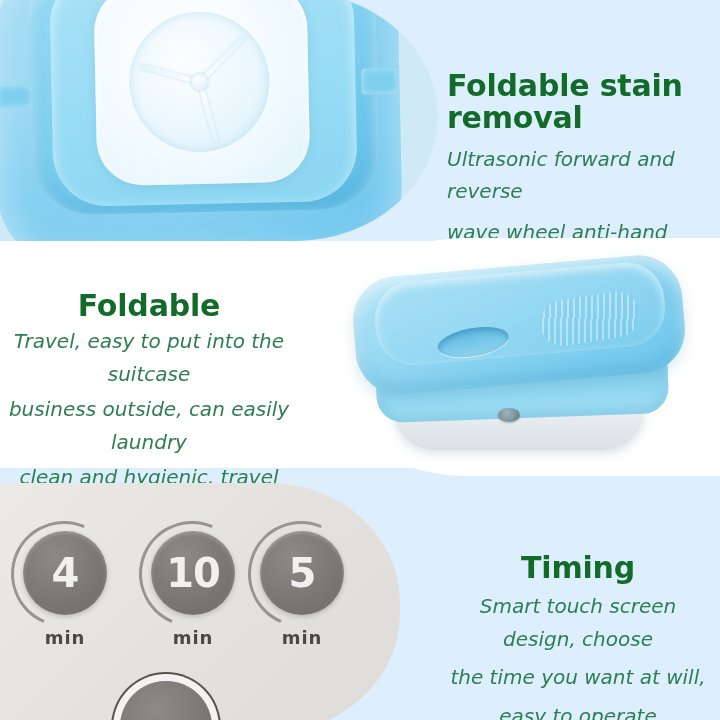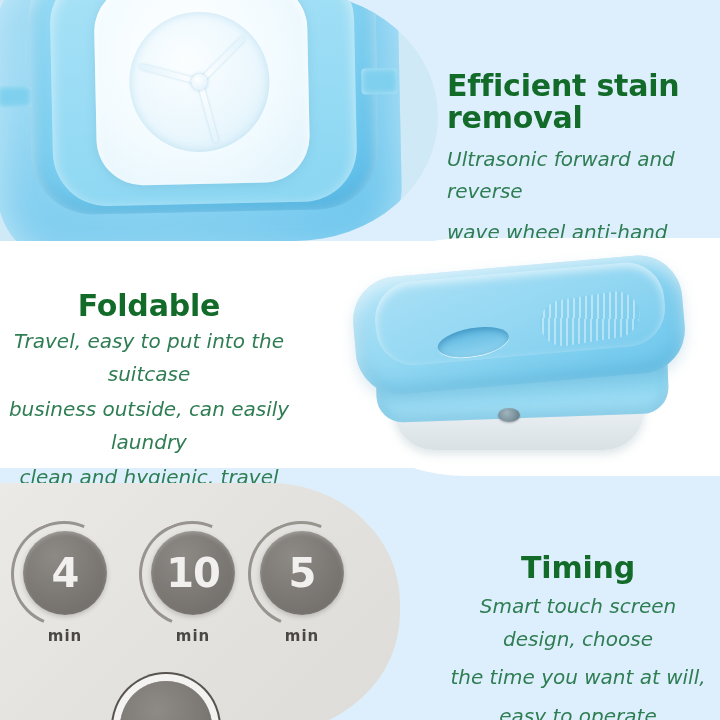--- a/index.html
+++ b/index.html
@@ -297,21 +297,21 @@
   }
   .timer .min {
     position: absolute;
     left: 0;
     top: 96px;
     width: 84px;
     text-align: center;
     color: #4a4745;
     font-family: "DejaVu Sans", sans-serif;
     font-weight: bold;
-    font-size: 15px;
+    font-size: 18px;
     letter-spacing: 1px;
   }
   .t1 { left: 35px;  top: 8px; }
   .t2 { left: 163px; top: 8px; }
   .t3 { left: 272px; top: 8px; }
 
   .power-btn {
     position: absolute;
     left: 132px;
     top: 198px;
@@ -369,21 +369,21 @@
         <div class="p1-blade b2"></div>
         <div class="p1-blade b3"></div>
         <div class="p1-hub"></div>
       </div>
       <div class="p1-clip left"></div>
       <div class="p1-clip right"></div>
     </div>
   </div>
 
   <div class="text-block block-1">
-    <h2 class="heading">Efficient stain removal</h2>
+    <h2 class="heading">Foldable stain removal</h2>
     <p class="body-text">Ultrasonic forward and reverse</p>
     <p class="body-text">wave wheel anti-hand washing</p>
   </div>
 
   <div class="photo panel2-photo">
     <div class="p2-body">
       <div class="p2-base"></div>
       <div class="p2-bellow"></div>
       <div class="p2-lid">
         <div class="p2-lid-top">

